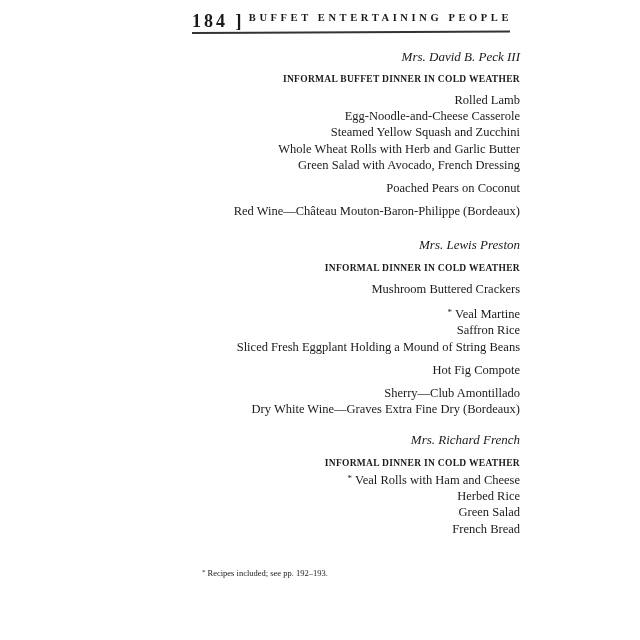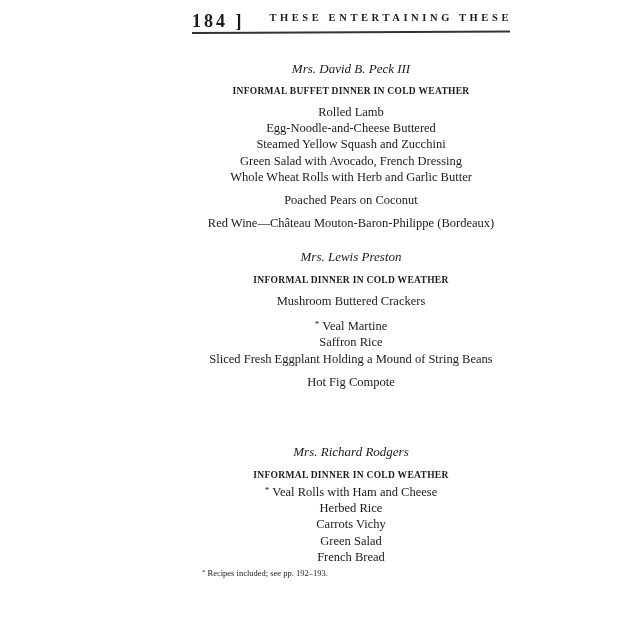--- a/index.html
+++ b/index.html
@@ -58,22 +58,21 @@
   .content {
     position: absolute;
     left: 0;
     top: 0;
     width: 318px;
   }
   .block {
     position: absolute;
     left: -10px;
     width: 338px;
-    text-align: center;
-    margin-top: 12px;
+    text-align: right;
   }
   .host {
     font-style: italic;
     font-size: 13px;
     line-height: 16px;
   }
   .occasion {
     font-size: 9.5px;
     font-weight: bold;
     letter-spacing: 0.3px;
@@ -108,35 +107,35 @@
     margin-right: 2px;
   }
 </style>
 </head>
 <body>
 
 <div class="page">
 
   <div class="running-head">
     <span class="page-number">184 ]</span>
-    <span class="running-title">THESE ENTERTAINING THESE</span>
+    <span class="running-title">BUFFET ENTERTAINING PEOPLE</span>
   </div>
   <div class="rule"></div>
 
   <div class="content">
 
     <div class="block" style="top:49px;">
       <div class="host">Mrs. David B. Peck III</div>
       <div class="occasion" style="margin-top:7px;">INFORMAL BUFFET DINNER IN COLD WEATHER</div>
       <div class="course" style="margin-top:6px;">
         <div class="line">Rolled Lamb</div>
-        <div class="line">Egg-Noodle-and-Cheese Buttered</div>
+        <div class="line">Egg-Noodle-and-Cheese Casserole</div>
         <div class="line">Steamed Yellow Squash and Zucchini</div>
+        <div class="line">Whole Wheat Rolls with Herb and Garlic Butter</div>
         <div class="line">Green Salad with Avocado, French Dressing</div>
-        <div class="line">Whole Wheat Rolls with Herb and Garlic Butter</div>
       </div>
       <div class="course">
         <div class="line">Poached Pears on Coconut</div>
       </div>
       <div class="course">
         <div class="line">Red Wine—Château Mouton-Baron-Philippe (Bordeaux)</div>
       </div>
     </div>
 
     <div class="block" style="top:237px;">
@@ -146,29 +145,32 @@
         <div class="line">Mushroom Buttered Crackers</div>
       </div>
       <div class="course">
         <div class="line"><span class="star">*</span><span>Veal Martine</span></div>
         <div class="line">Saffron Rice</div>
         <div class="line">Sliced Fresh Eggplant Holding a Mound of String Beans</div>
       </div>
       <div class="course">
         <div class="line">Hot Fig Compote</div>
       </div>
+      <div class="course">
+        <div class="line">Sherry—Club Amontillado</div>
+        <div class="line">Dry White Wine—Graves Extra Fine Dry (Bordeaux)</div>
+      </div>
     </div>
 
     <div class="block" style="top:432px;">
-      <div class="host">Mrs. Richard Rodgers</div>
+      <div class="host">Mrs. Richard French</div>
       <div class="occasion" style="margin-top:8px;">INFORMAL DINNER IN COLD WEATHER</div>
       <div class="course">
         <div class="line"><span class="star">*</span><span>Veal Rolls with Ham and Cheese</span></div>
         <div class="line">Herbed Rice</div>
-        <div class="line">Carrots Vichy</div>
         <div class="line">Green Salad</div>
         <div class="line">French Bread</div>
       </div>
     </div>
 
     <div class="footnote">
       <span class="star">*</span><span>Recipes included; see pp. 192–193.</span>
     </div>
 
   </div>

